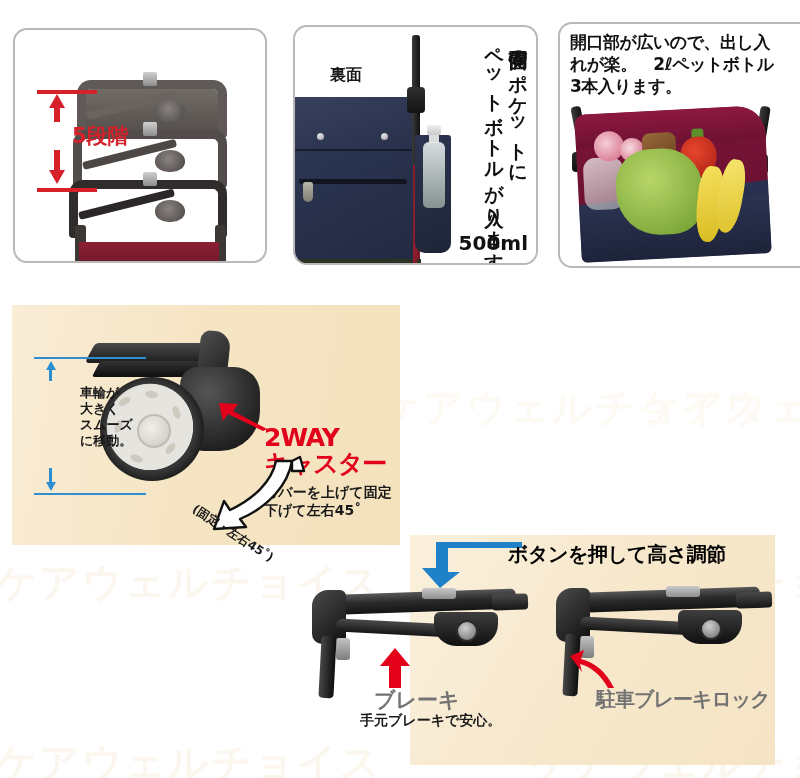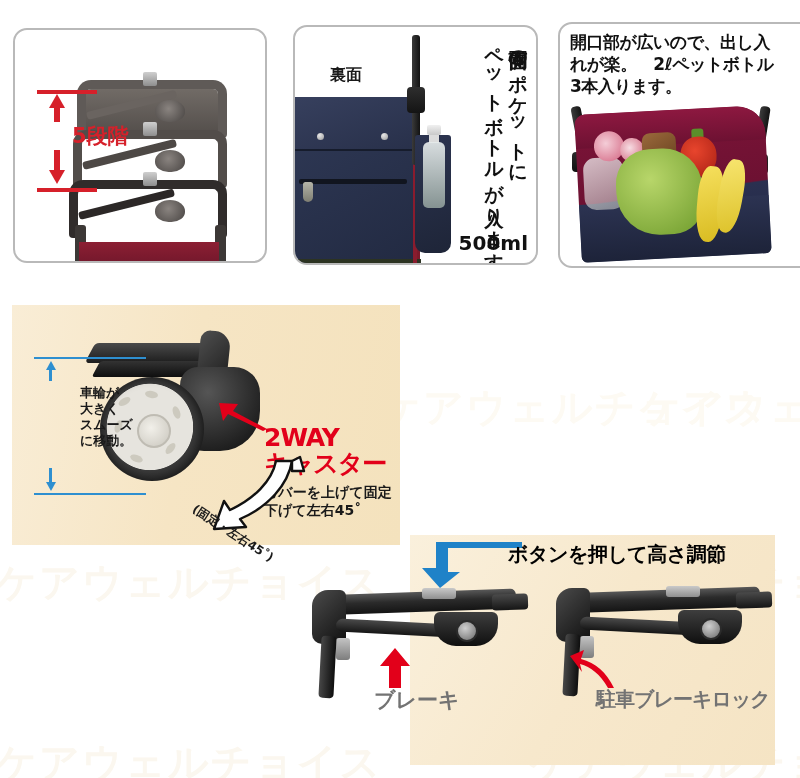--- a/index.html
+++ b/index.html
@@ -670,15 +670,16 @@
   </div>
 
   <svg class="red-callout" id="brake-arrow" viewBox="0 0 34 40">
     <path d="M17,0 L32,18 L23,18 L23,40 L11,40 L11,18 L2,18 Z" fill="#e2001a"></path>
   </svg>
   <svg class="red-callout" id="park-arrow" viewBox="0 0 52 38">
     <path d="M2,6 L16,0 L13,9 C28,13 38,22 46,38 L40,38 C32,24 23,17 12,14 L14,22 Z" fill="#e2001a"></path>
   </svg>
 
   <div class="red-title" id="brake-title">ブレーキ</div>
+  <div class="black-sub" id="brake-sub">手元ブレーキで安心。</div>
   <div class="red-title" id="park-title">駐車ブレーキロック</div>
 
 </div>
 
 </body></html>

